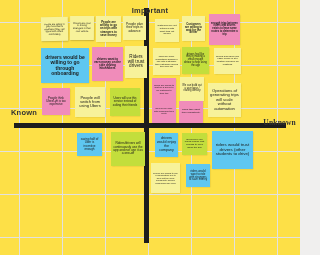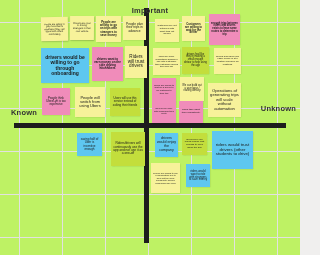--- a/index.html
+++ b/index.html
@@ -5,21 +5,21 @@
   html,body{margin:0;padding:0;}
   body{
     width:300px;height:255px;
     background:#f0efee;
     font-family:"Liberation Sans",sans-serif;
     overflow:hidden;
     position:relative;
   }
   #board{
     position:absolute;inset:0;
-    background:#bef264;
+    background:#fde047;
   }
   
   #grid{position:absolute;inset:0;pointer-events:none;}
   #grid .v,#grid .h{position:absolute;background:#e2e1e0;}
   #grid .v{width:1px;top:0;bottom:0;}
   #grid .h{height:1px;left:0;right:0;}
 
   .axis{position:absolute;background:#1d1d1d;}
   #axis-h{left:14px;right:14px;top:123px;height:5px;}
   #axis-v{top:8px;bottom:12px;left:144px;width:5px;}
@@ -28,21 +28,21 @@
     position:absolute;
     font-size:7.5px;
     font-weight:bold;
     color:#333;
     letter-spacing:.2px;
     white-space:nowrap;
   }
   #label-important{top:6px;left:50%;transform:translateX(-50%);}
   #label-unimportant{bottom:6px;left:50%;transform:translateX(-50%);}
   #label-known{top:108px;left:4px;margin-left:7px;}
-  #label-unknown{top:104px;right:4px;}
+  #label-unknown{top:118px;right:4px;font-family:Liberation Serif, serif;}
 
   .note{
     position:absolute;
     box-sizing:border-box;
     padding:2px 2px;
     display:flex;
     align-items:center;
     justify-content:center;
     text-align:center;
     overflow:hidden;

